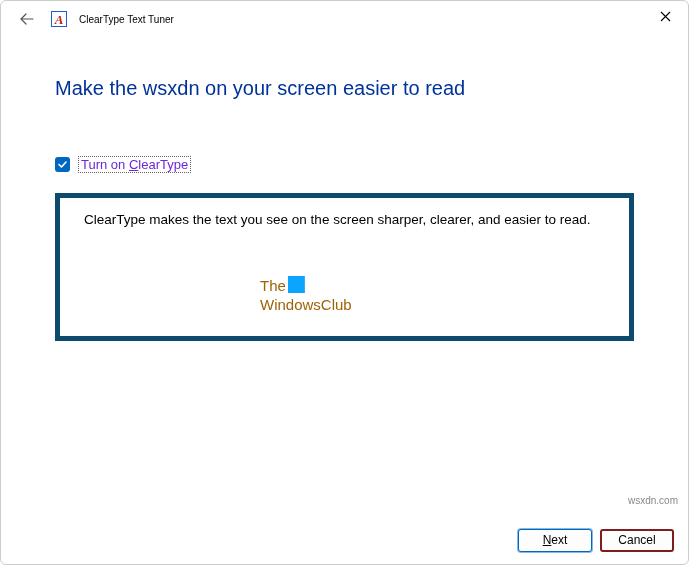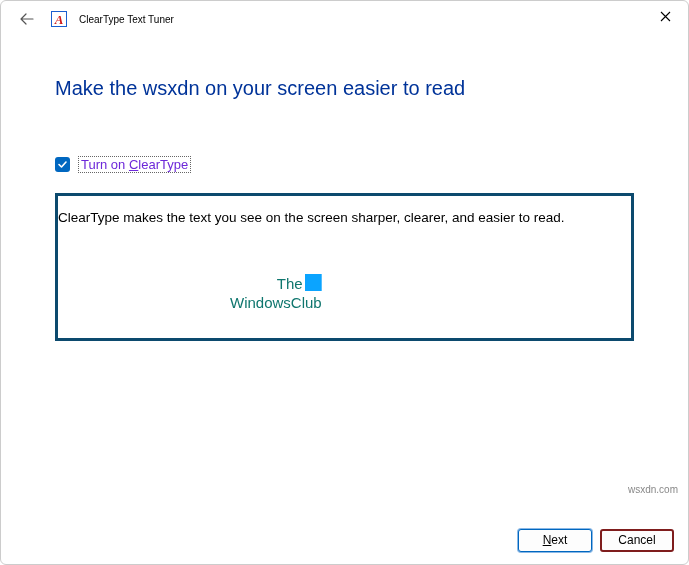--- a/index.html
+++ b/index.html
@@ -107,52 +107,51 @@
       color: #6d28d9;
       border: 1px dotted #666;
       padding: 0 2px;
       cursor: pointer;
     }
     .checkbox-label u {
       text-decoration: underline;
     }
     .sample-box {
       margin-top: 20px;
-      border: 3px solid #0c4a6e;
+      border: 5px solid #0c4a6e;
       height: 148px;
-      padding: 14px 0;
+      padding: 14px 24px;
       position: relative;
     }
     .sample-text {
       font-size: 13.5px;
       color: #000;
     }
     .watermark {
       position: absolute;
       top: 78px;
-      left: 172px;
+      left: 200px;
       font-size: 15px;
-      color: #0f766e;
+      color: #a16207;
       line-height: 1.25;
       font-weight: 400;
-      text-align: right;
     }
     .watermark .sq {
       display: inline-block;
       width: 17px;
       height: 17px;
       background: #0ba4ff;
       vertical-align: -2px;
       margin-left: 2px;
       clip-path: polygon(0 0, 100% 0, 100% 100%, 0 100%, 0 60%, 40% 60%, 40% 100%, 0 100%);
     }
     .source-text {
       position: absolute;
       right: 10px;
-      bottom: 69px;
+      bottom: 58px;
       font-size: 10px;
       color: #888;
       font-family: Arial, sans-serif;
     }
     .footer {
       position: absolute;
       bottom: 0;
       left: 0;
       right: 0;
       height: 48px;

